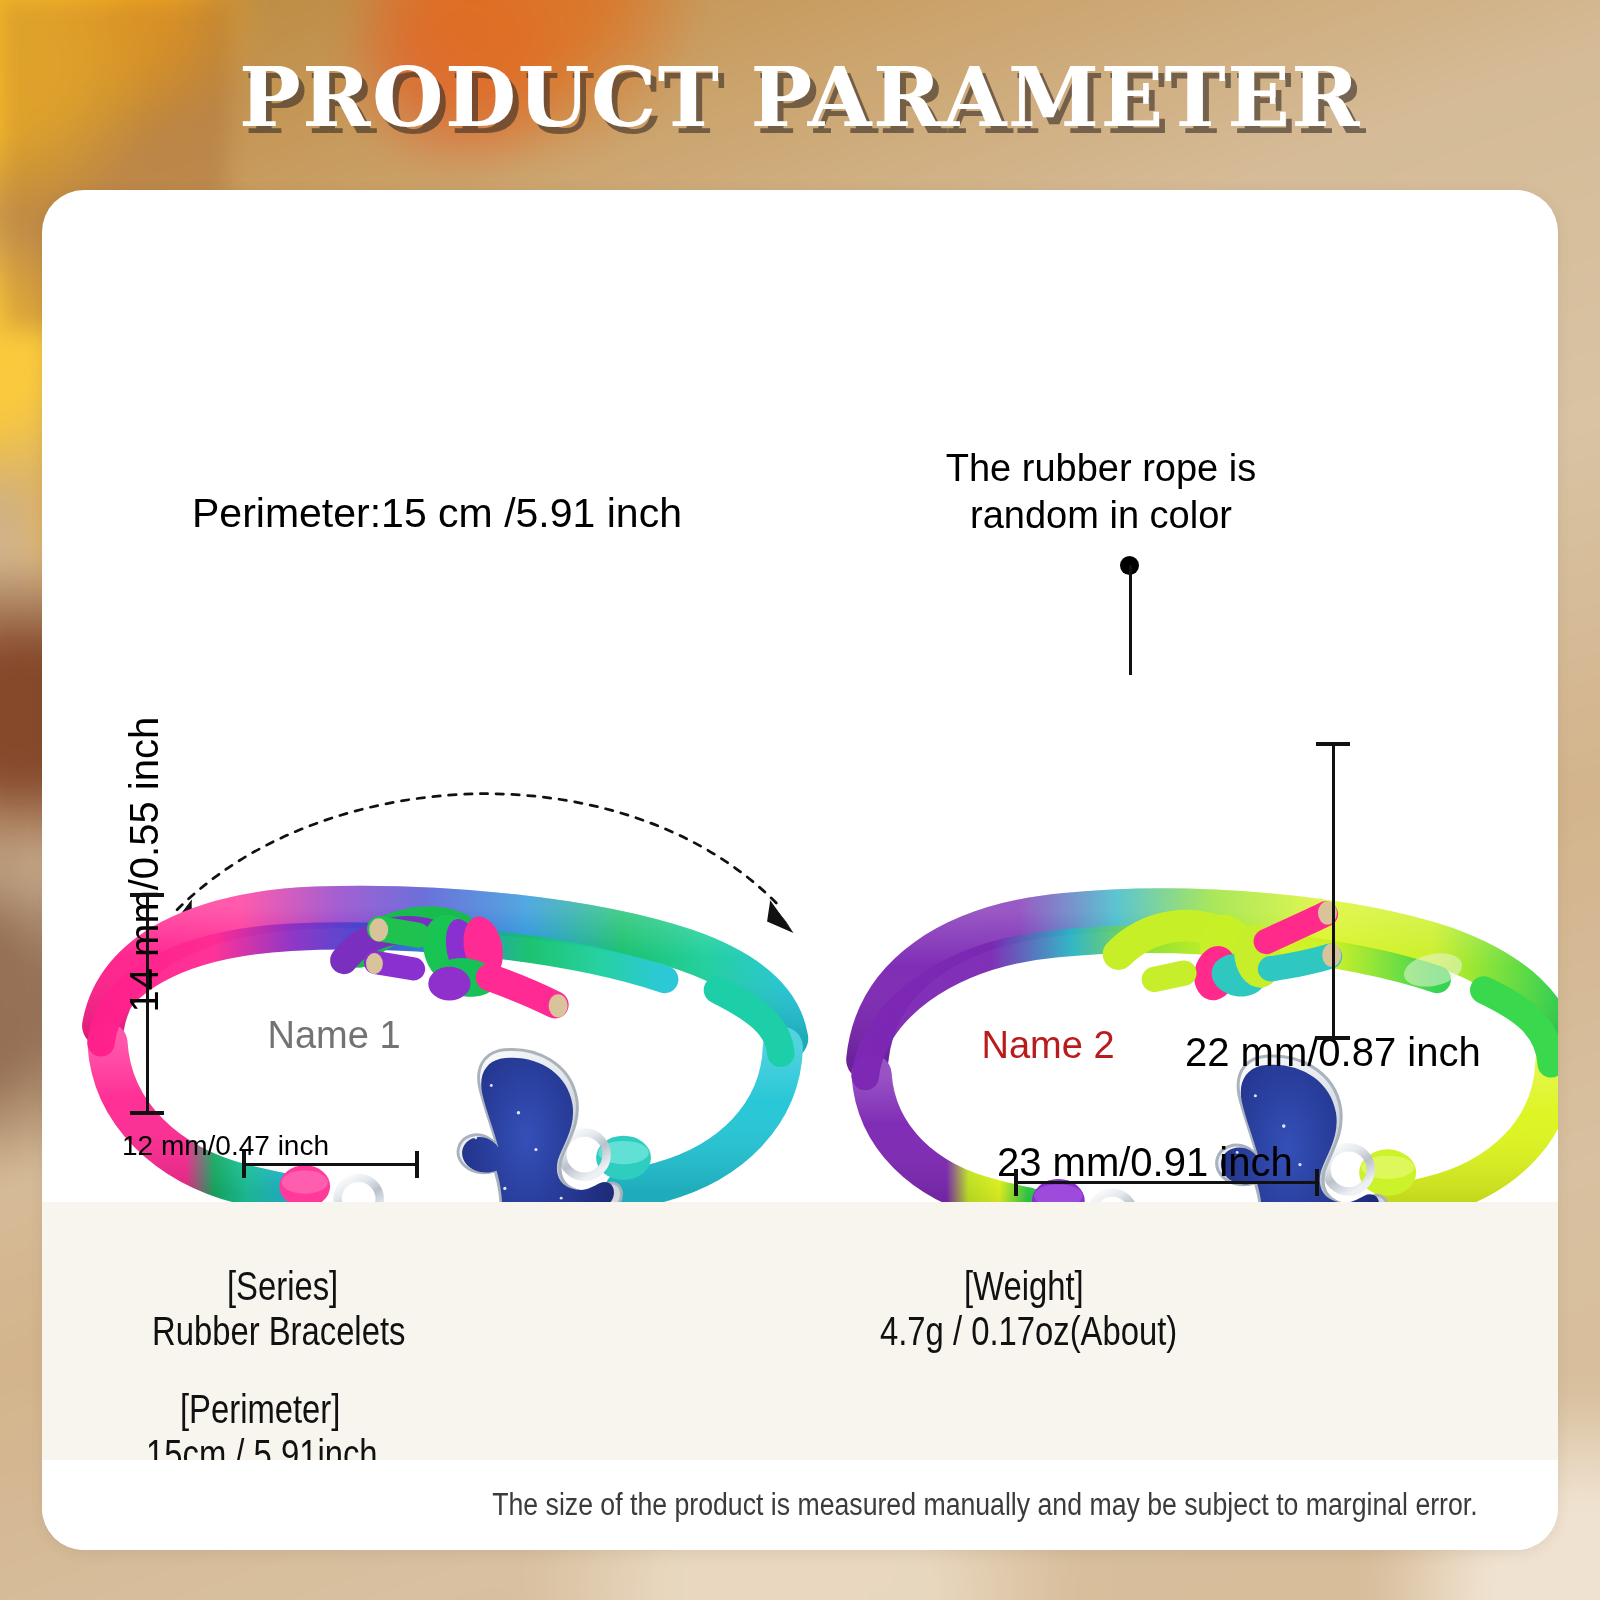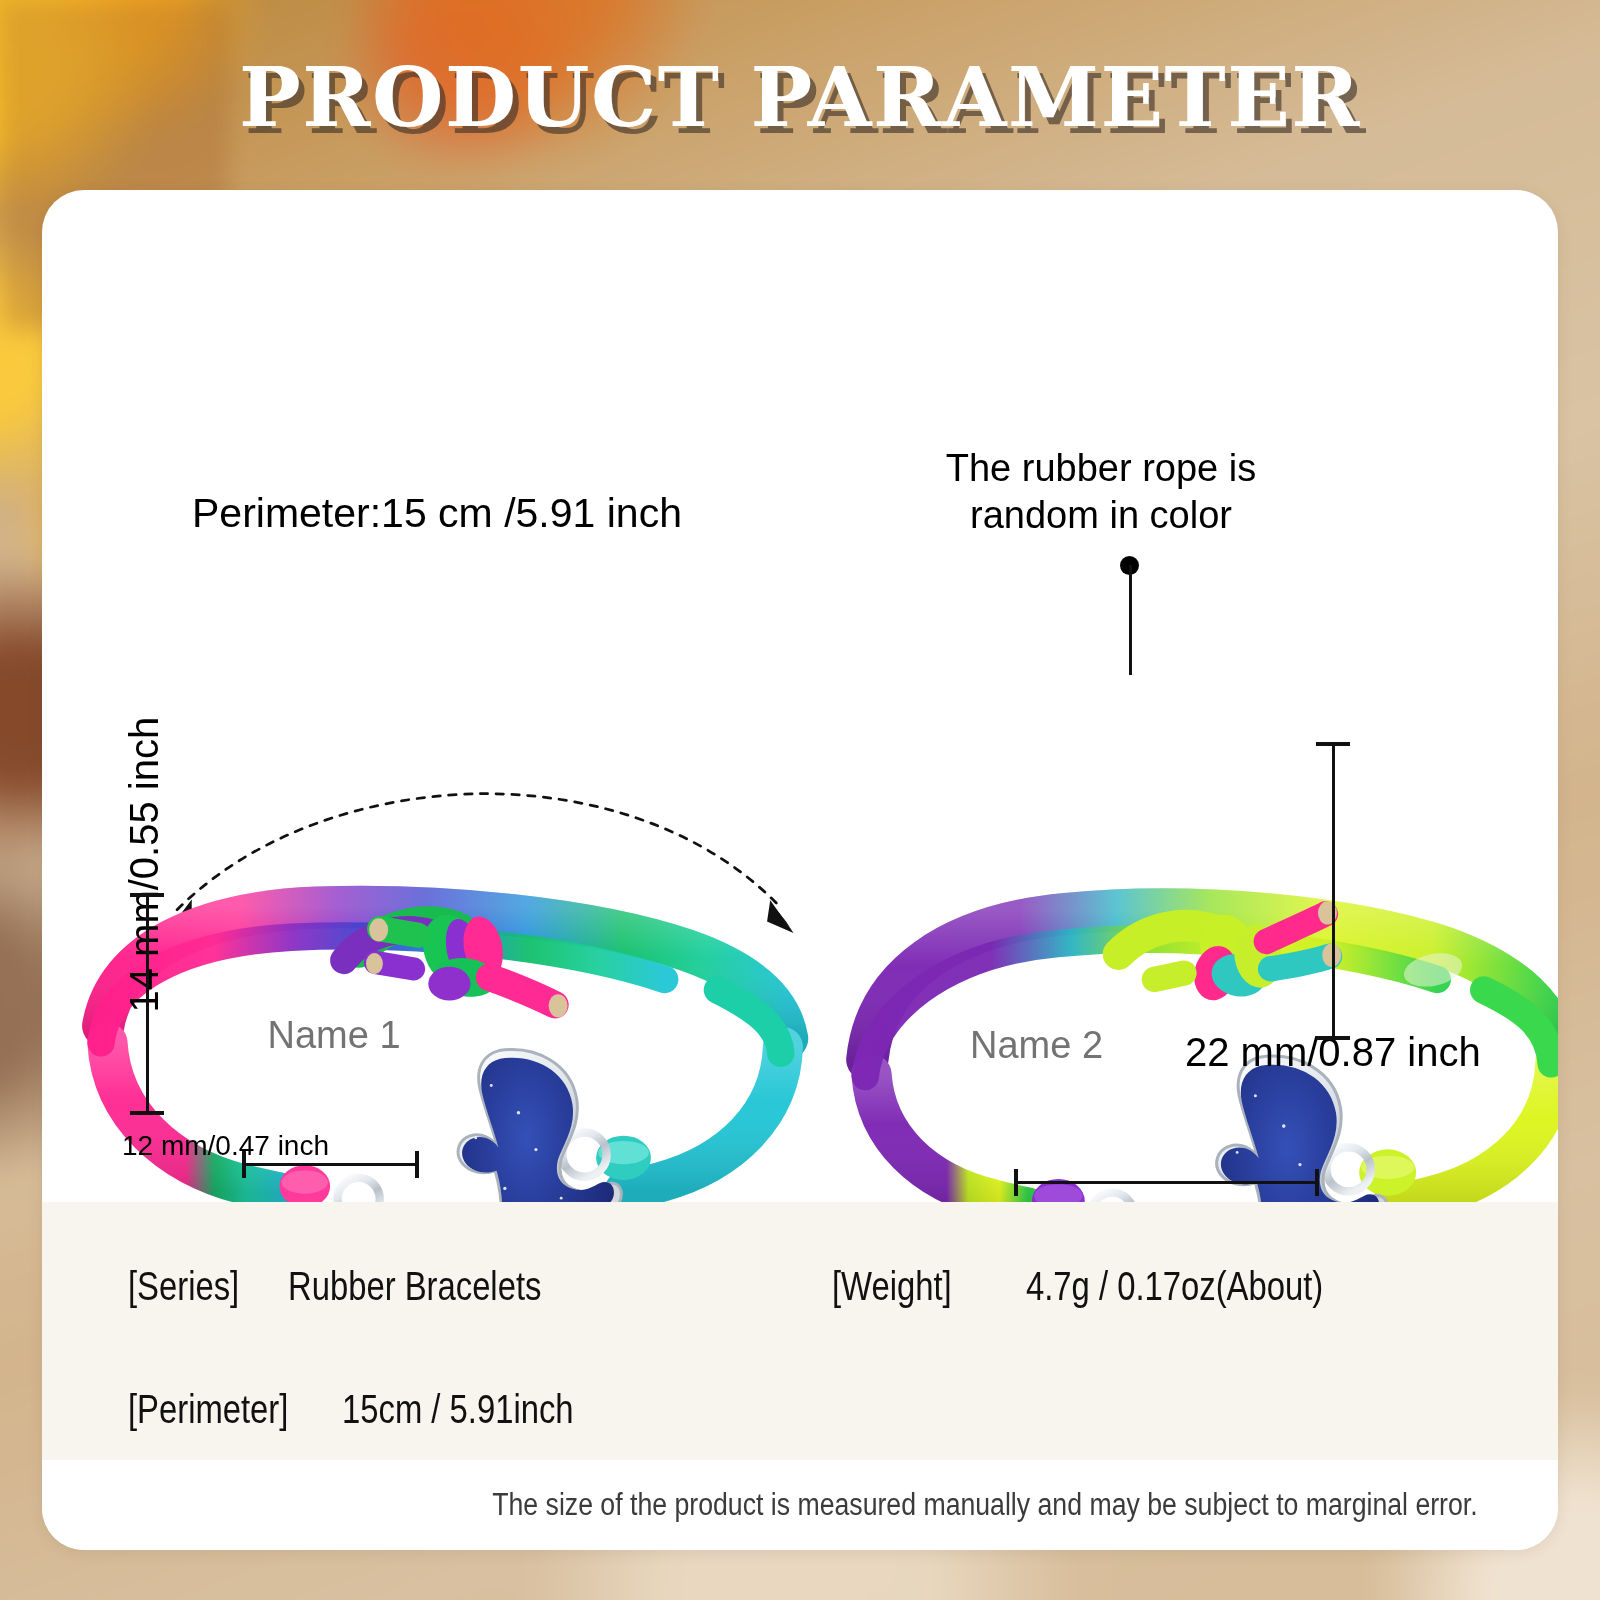--- a/index.html
+++ b/index.html
@@ -53,21 +53,21 @@
   }
 
   
   #stage{position:absolute;left:0;top:0;width:1516px;height:1012px;}
 
   
   #specband{
     position:absolute;left:0;top:1012px;width:1516px;height:258px;
     background:#f8f4ee;
   }
-  .spec-row{position:absolute;display:flex;align-items:center;white-space:nowrap;}
+  .spec-row{position:absolute;display:flex;align-items:center;white-space:nowrap;flex-direction:column;}
   .spec-key{
     font-family:"Liberation Sans", sans-serif;
     font-size:40px;color:#111;transform:scaleX(.82);transform-origin:left center;
   }
   .spec-val{
     font-family:"Liberation Sans", sans-serif;
     font-size:40px;color:#111;transform:scaleX(.82);transform-origin:left center;
   }
   #r1c1{left:86px;top:62px;}
   #r1c1 .spec-val{margin-left:24px;}
@@ -367,29 +367,30 @@
           <path d="M 1004 730 L 1004 764" stroke="#c3cad2" stroke-width="8" fill="none"></path>
           <circle cx="1006" cy="858" r="78" fill="url(#discg)" stroke="#9aa3ac" stroke-width="2.5"></circle>
           <circle cx="1006" cy="858" r="72" fill="none" stroke="#ffffff" stroke-width="3" opacity="0.7"></circle>
           <circle cx="1006" cy="780" r="15" fill="none" stroke="url(#silver)" stroke-width="7"></circle>
         </g>
       </g>
     </svg>
 
     <div style="position:absolute;left:214px;top:824px;width:156px;text-align:center;
                 font-size:38px;color:#737373;font-family:'Liberation Sans',sans-serif;">Name 1</div>
-    <div style="position:absolute;left:928px;top:834px;width:156px;
-                font-size:38px;color:#737373;font-family:'Liberation Sans',sans-serif;">Name 2</div>
+    <div style="position:absolute;left:928px;top:834px;width:156px;text-align:center;
+                font-size:38px;color:#b91c1c;font-family:'Liberation Sans',sans-serif;">Name 2</div>
 
     <div class="ann" id="ann-perimeter">Perimeter:15 cm /5.91 inch</div>
 
     <div class="ann" id="ann-random">The rubber rope is random in color</div>
 
     <div class="ann" id="ann-12mm">12 mm/0.47 inch</div>
 
+    <div class="ann" id="ann-23mm">23 mm/0.91 inch</div>
 
     <div class="ann" id="ann-22mm">22 mm/0.87 inch</div>
 
     <div class="ann" id="ann-14mm">14 mm/0.55 inch</div>
 
     <div class="dimline" id="v14"></div>
     <div class="cap" id="v14a"></div>
     <div class="cap" id="v14b"></div>
 
     <div class="dimline" id="v22"></div>

